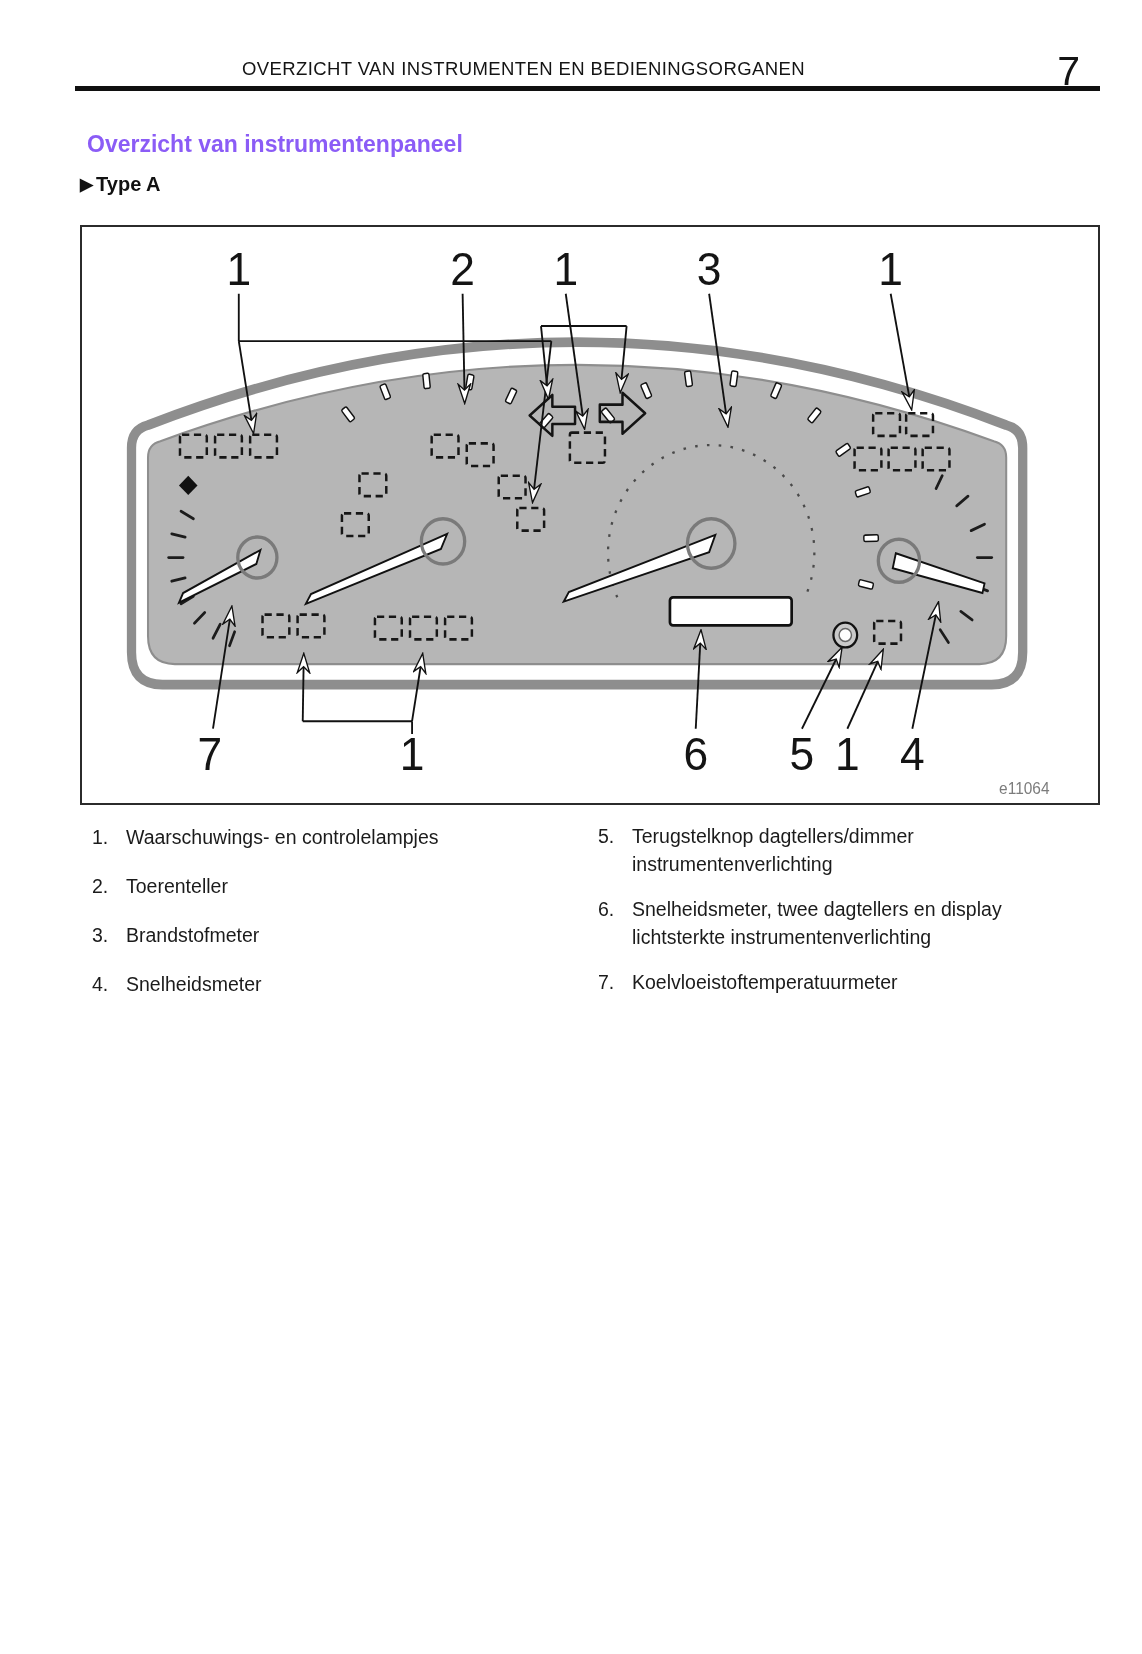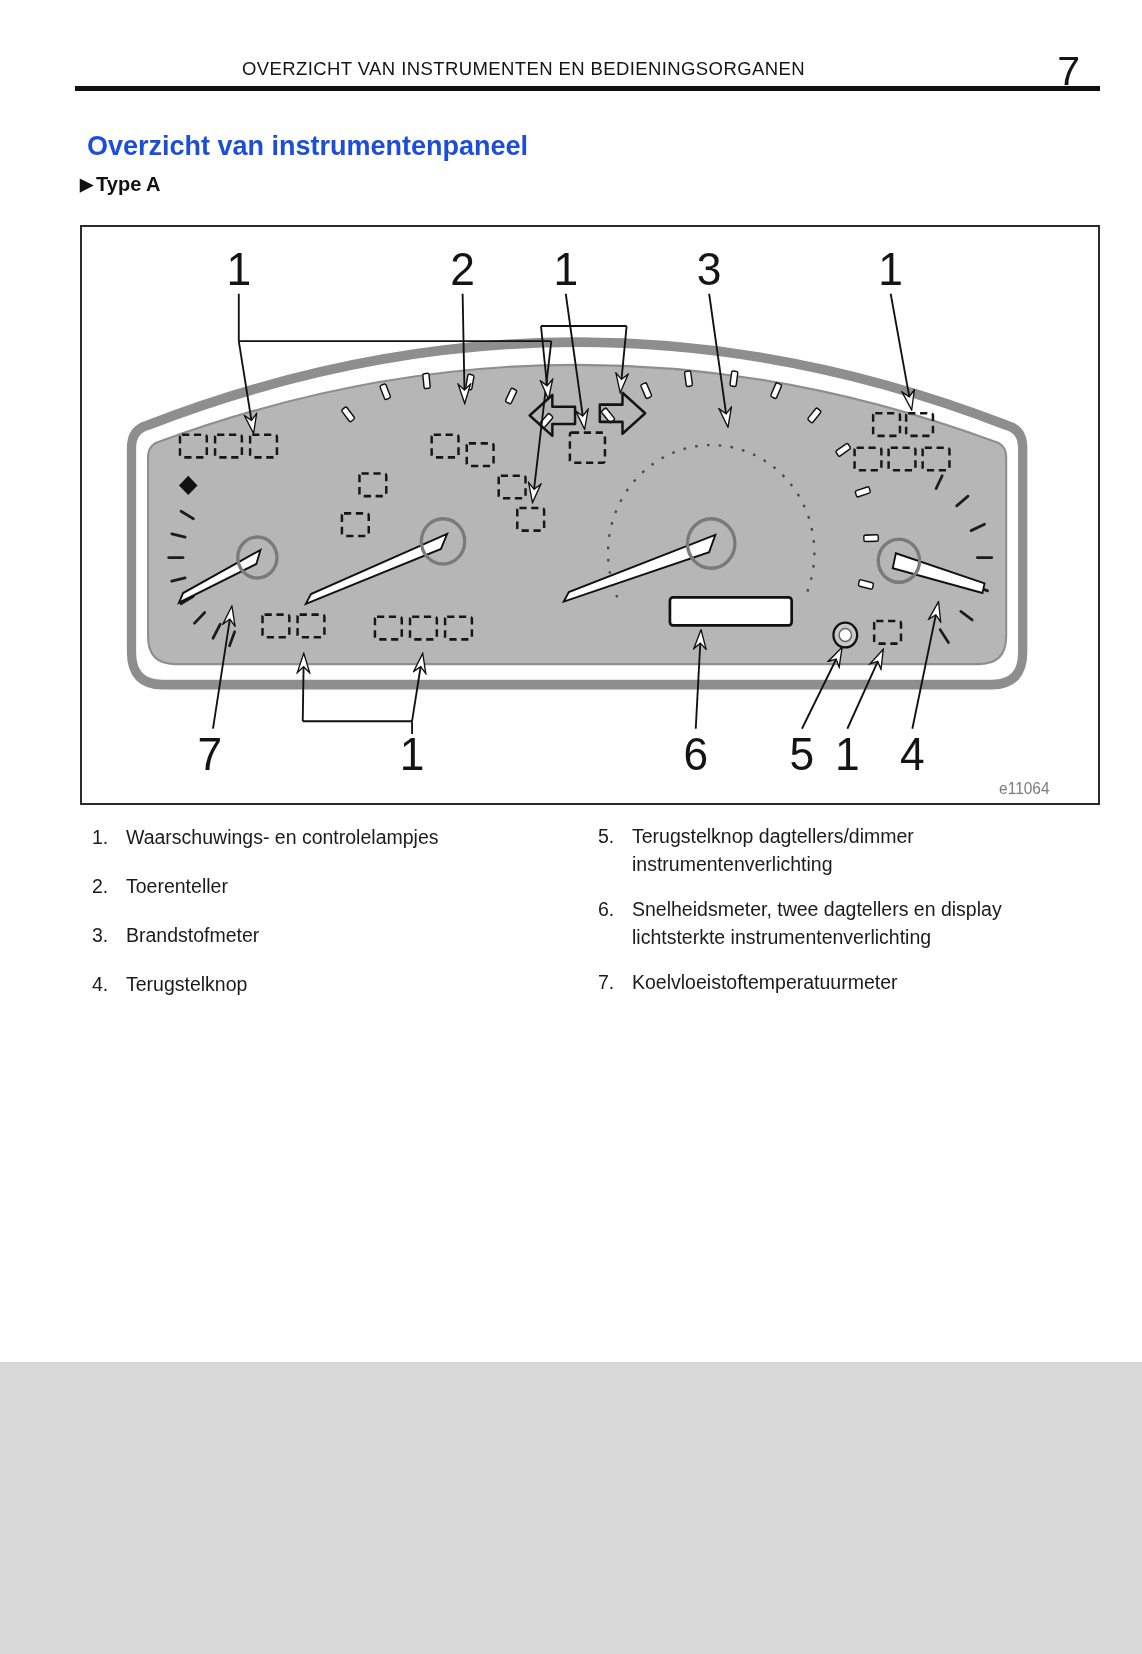--- a/index.html
+++ b/index.html
@@ -1,29 +1,29 @@
 <!DOCTYPE html>
 <html><head>
 <meta charset="utf-8">
 <style>
   html,body{margin:0;padding:0;background:#d8d8d8;}
   .page{
-    position:relative;width:1142px;height:1362px;background:#ffffff;
+    position:relative;width:1142px;height:1654px;background:#ffffff;
     font-family:"Liberation Sans",sans-serif;color:#1b1b1b;margin:0 auto;overflow:hidden;
   }
   .hdr-title{
     position:absolute;left:0;right:95px;top:58px;text-align:center;
     font-size:18.5px;letter-spacing:.4px;color:#141414;white-space:nowrap;
   }
   .page-num{
     position:absolute;right:62px;top:48px;font-size:41px;font-weight:400;color:#141414;
   }
   .hdr-rule{position:absolute;left:75px;top:86px;width:1025px;height:5px;background:#101010;}
   .sec-title{
-    position:absolute;left:87px;top:131px;margin:0;font-size:27px;font-weight:700;color:#1d4ed8;
+    position:absolute;left:87px;top:131px;margin:0;font-size:23px;font-weight:700;color:#8b5cf6;
   }
   .type-row{position:absolute;left:80px;top:173px;font-size:20px;font-weight:700;color:#111;display:flex;align-items:center;}
   .type-row .tri{font-size:17px;margin-right:3px;line-height:1;}
   .figure-box{
     position:absolute;left:80px;top:225px;width:1016px;height:576px;
     border:2px solid #2b2b2b;background:#fff;
   }
   .figure-box svg{display:block;}
   .callout{font-size:43px;fill:#141414;text-anchor:middle;font-family:"Liberation Sans",sans-serif;}
   .fig-code{font-size:15px;fill:#7c7c7c;text-anchor:end;font-family:"Liberation Sans",sans-serif;}
@@ -212,21 +212,21 @@
     <div class="li col-l" style="top:872px;">
       <span class="num">2.</span>
       <span class="txt">Toerenteller</span>
     </div>
     <div class="li col-l" style="top:921px;">
       <span class="num">3.</span>
       <span class="txt">Brandstofmeter</span>
     </div>
     <div class="li col-l" style="top:970px;">
       <span class="num">4.</span>
-      <span class="txt">Terugstelknop</span>
+      <span class="txt">Snelheidsmeter</span>
     </div>
     <div class="li col-r" style="top:822px;">
       <span class="num">5.</span>
       <span class="txt">Terugstelknop dagtellers/dimmer instrumentenverlichting</span>
     </div>
     <div class="li col-r" style="top:895px;">
       <span class="num">6.</span>
       <span class="txt">Snelheidsmeter, twee dagtellers en display lichtsterkte instrumentenverlichting</span>
     </div>
     <div class="li col-r" style="top:968px;">

